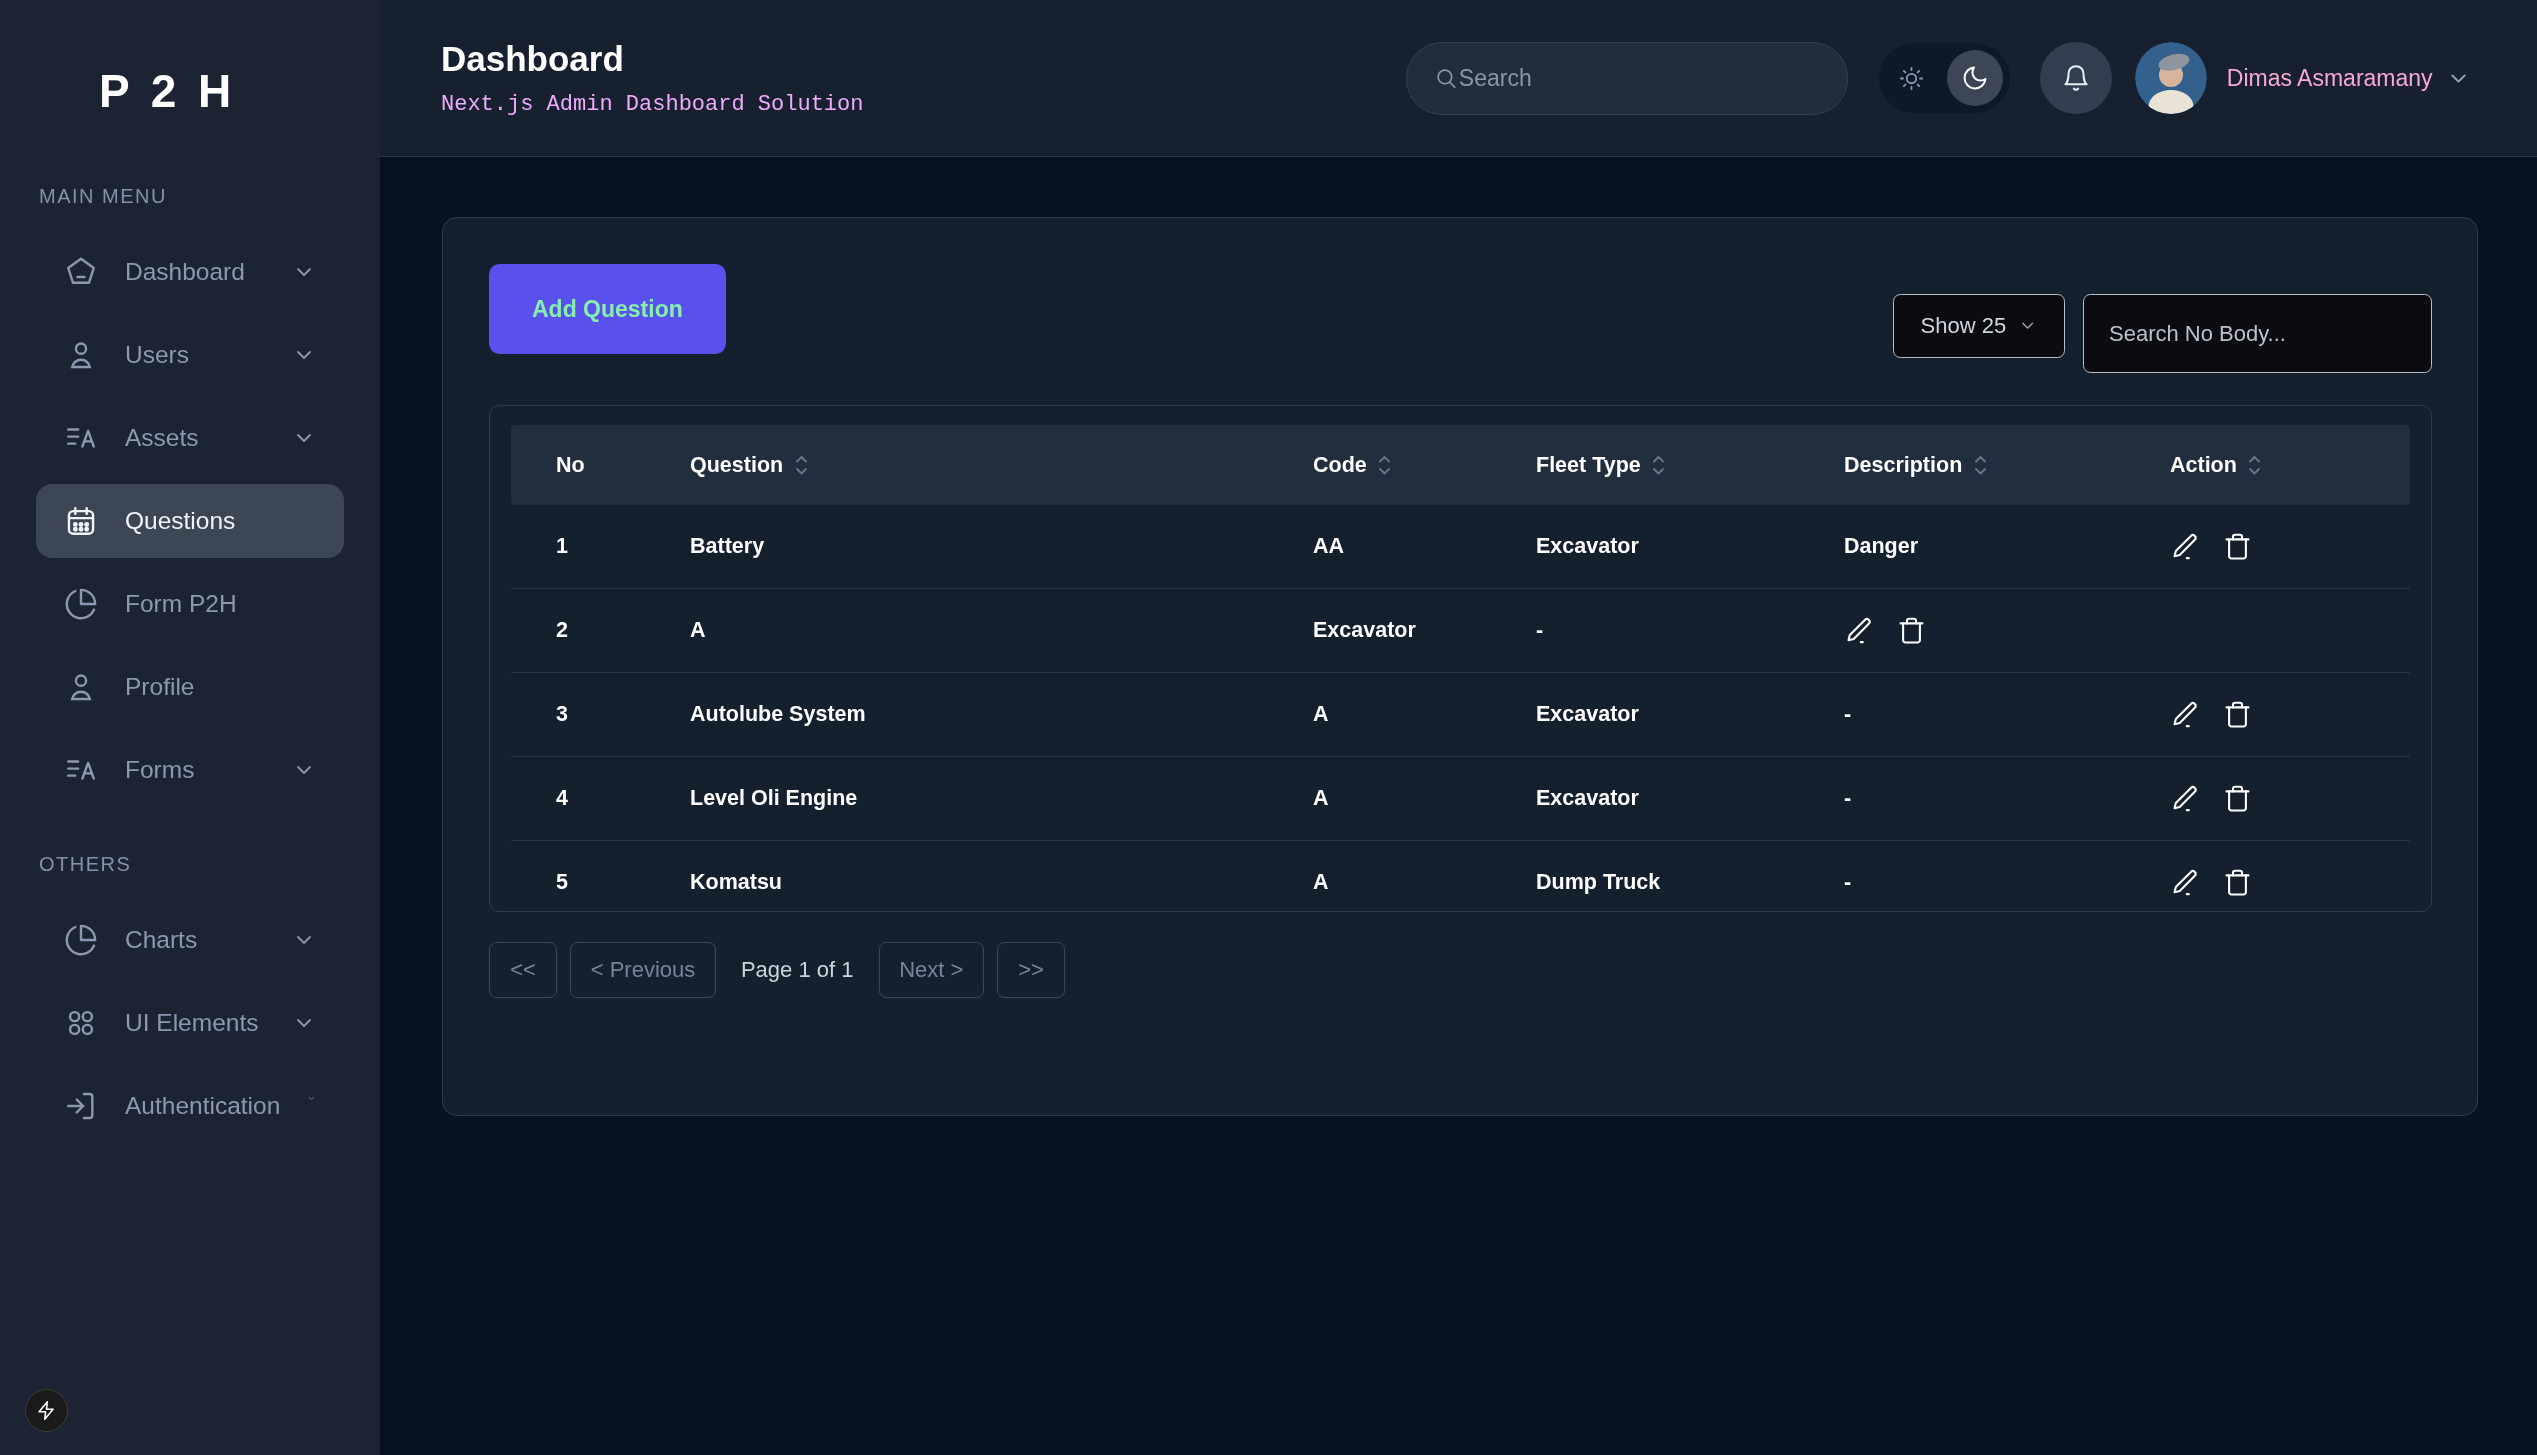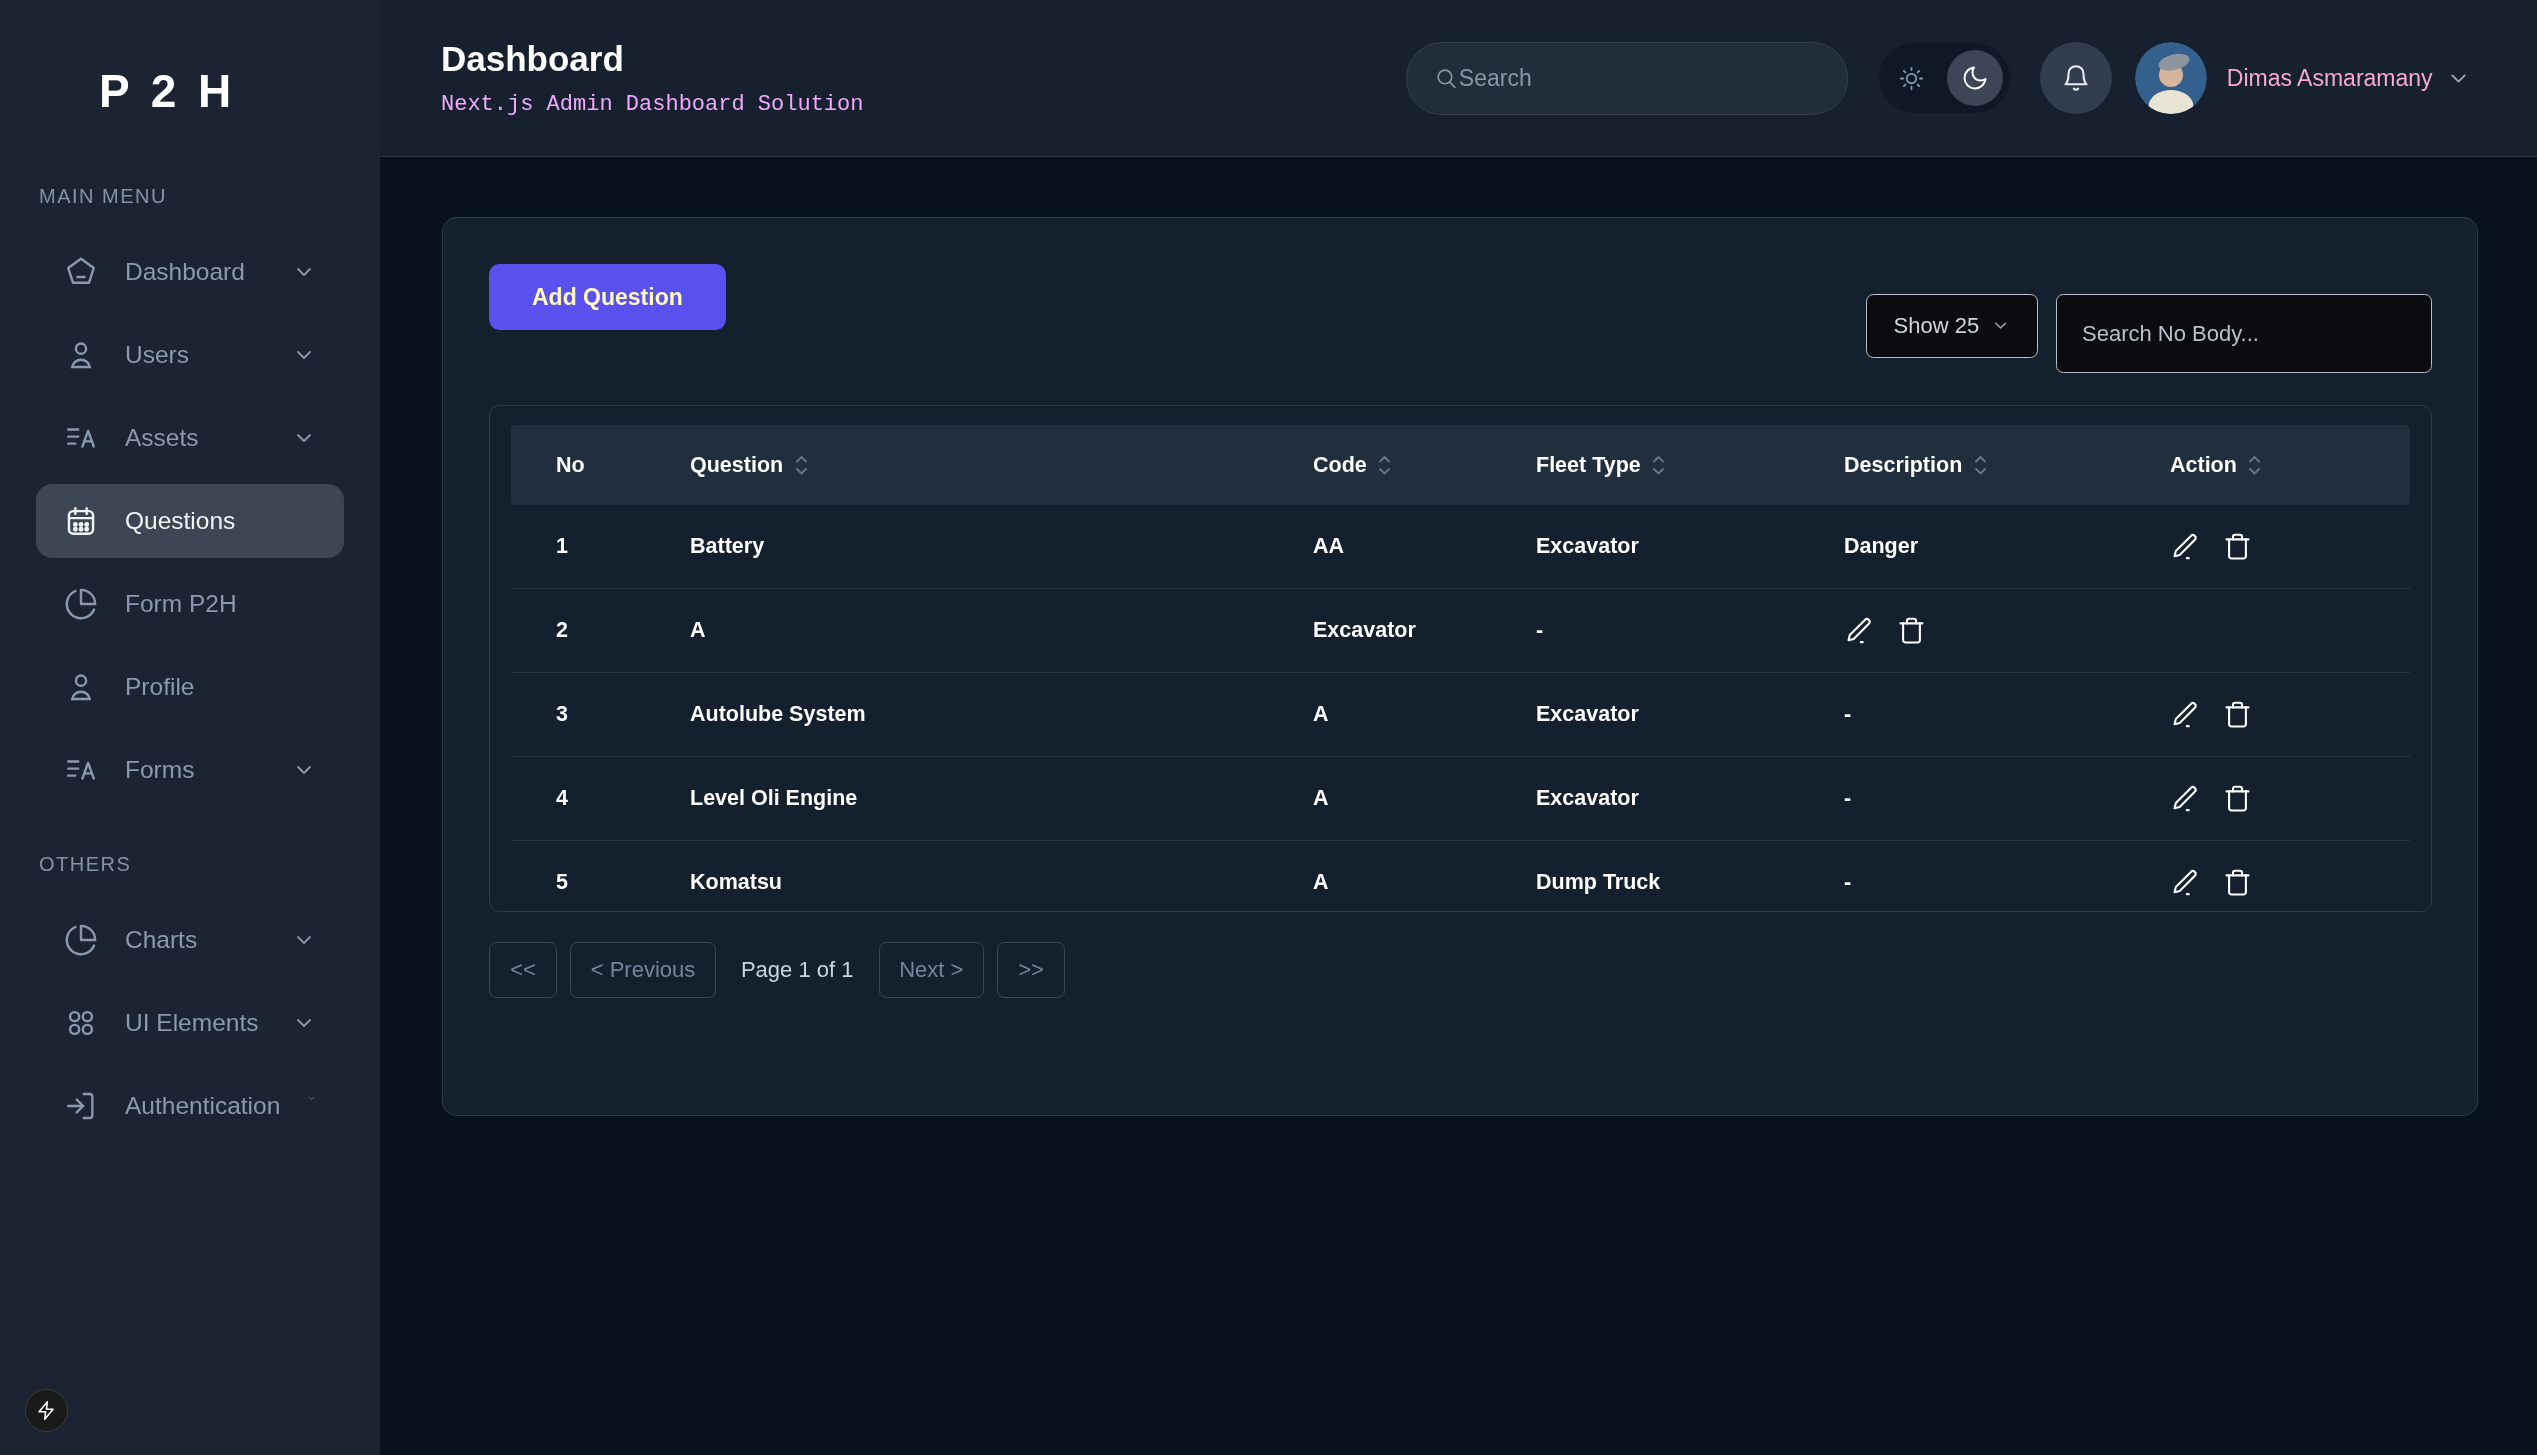--- a/index.html
+++ b/index.html
@@ -120,36 +120,36 @@
   .content { flex: 1; padding: 60px 0 0 62px; }
   .card {
     width: 2036px; height: 899px;
     background: #15202e;
     border: 1.5px solid rgba(62,78,98,.55);
     border-radius: 15px;
     padding: 46px 45px 0 46px;
   }
   .card-toolbar { height: 108px; display: flex; align-items: flex-start; }
   .btn-primary {
-    height: 66px; padding: 0 43px;
+    height: 90px; padding: 0 43px;
     background: #5a50ee; border: none; border-radius: 10.4px;
-    color: #fef9c3; font-size: 23px; font-weight: 600;
+    color: #86efac; font-size: 23px; font-weight: 600;
     font-family: "Liberation Sans", sans-serif;
     cursor: pointer;
   }
   .toolbar-right { margin-left: auto; margin-top: 30px; display: flex; gap: 18px; }
   .show-select {
     width: 172px; height: 64px;
     background: #0b0b10; border: 1.5px solid #b7bfca; border-radius: 7.4px;
     display: flex; align-items: center; justify-content: center; gap: 12px;
     color: #cfd6e0; font-size: 22px; cursor: pointer;
   }
   .show-select .ss-chev { width: 19.3px; height: 19.3px; color: #9aa4b1; }
   .body-search {
-    width: 376px; height: 79px;
+    width: 349px; height: 79px;
     background: #0b0b10; border: 1.5px solid #b7bfca; border-radius: 7.4px;
     color: #cfd6e0; font-size: 22px; padding: 0 25px;
     font-family: "Liberation Sans", sans-serif; outline: none;
   }
   .body-search::placeholder { color: #b9c1cc; }
 
   .table-wrap {
     margin-top: 33px;
     height: 507px;
     border: 1.5px solid rgba(62,78,98,.6);

